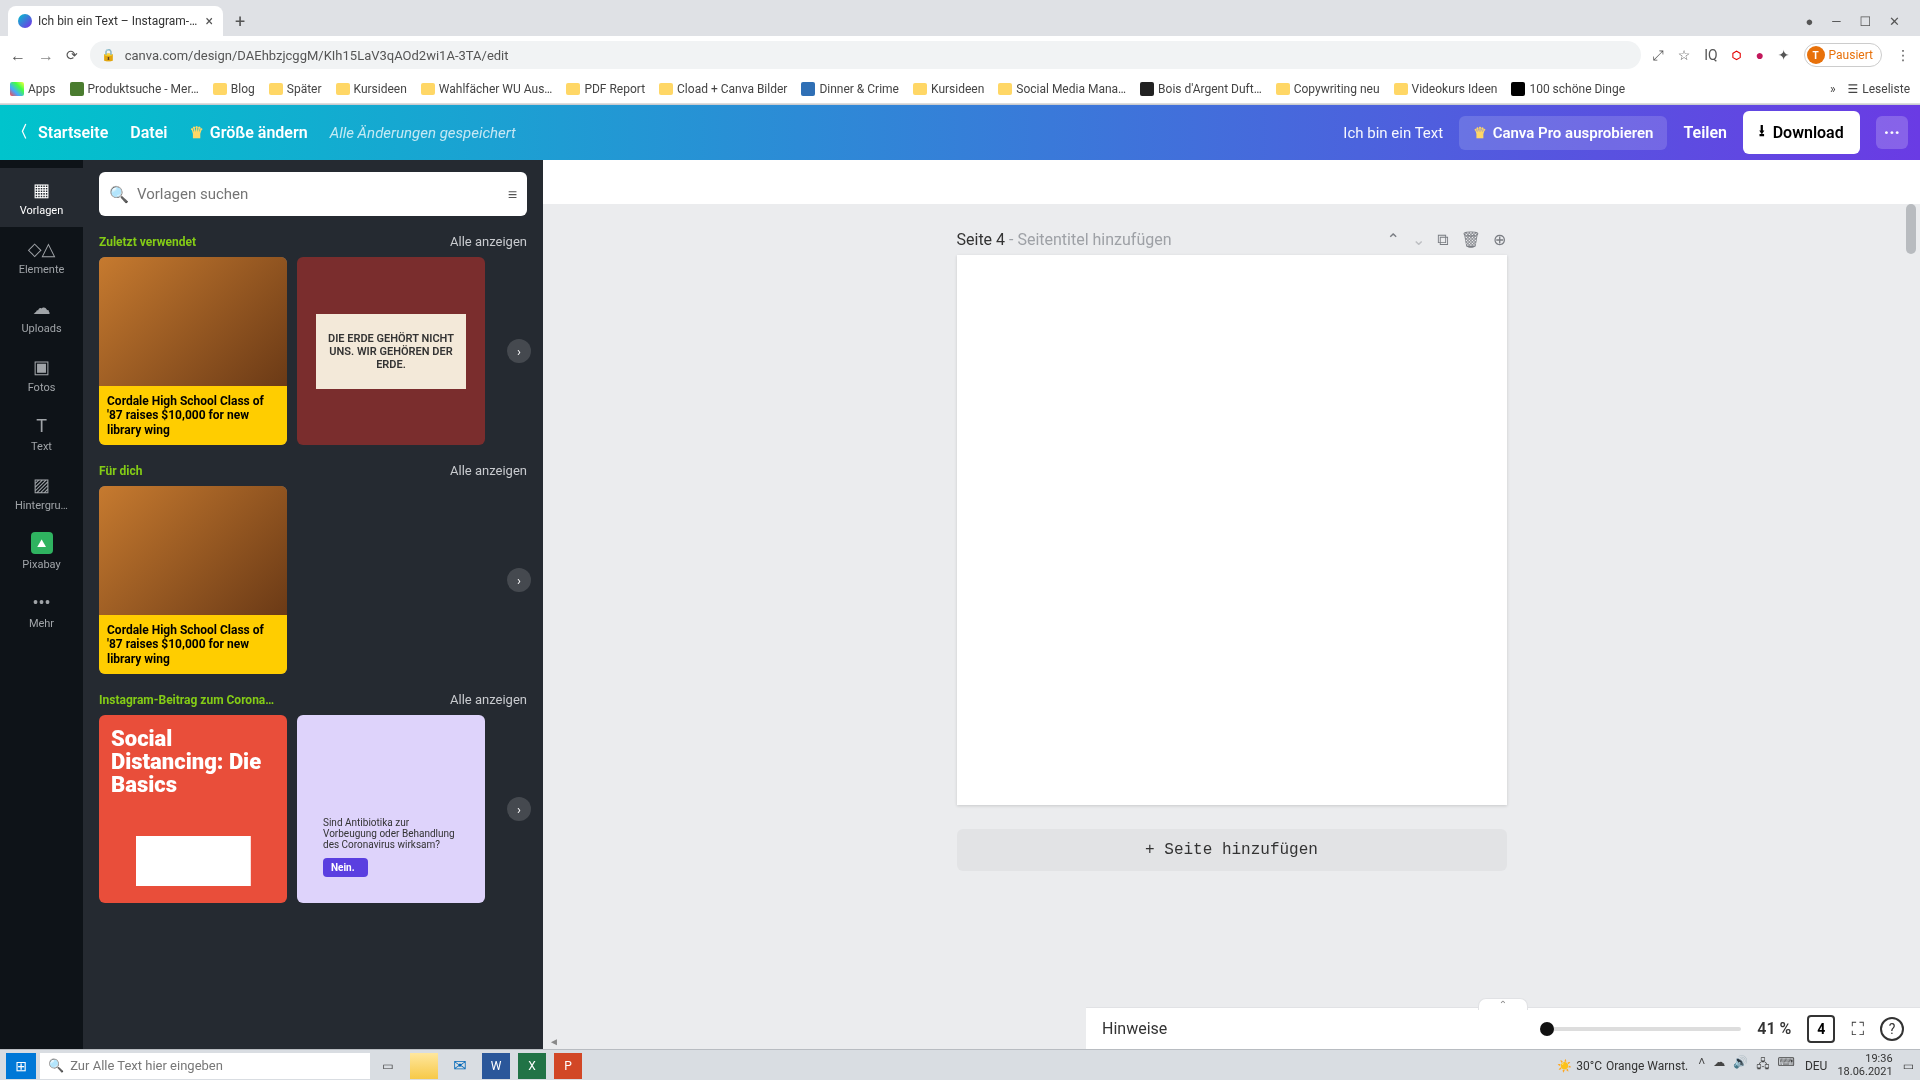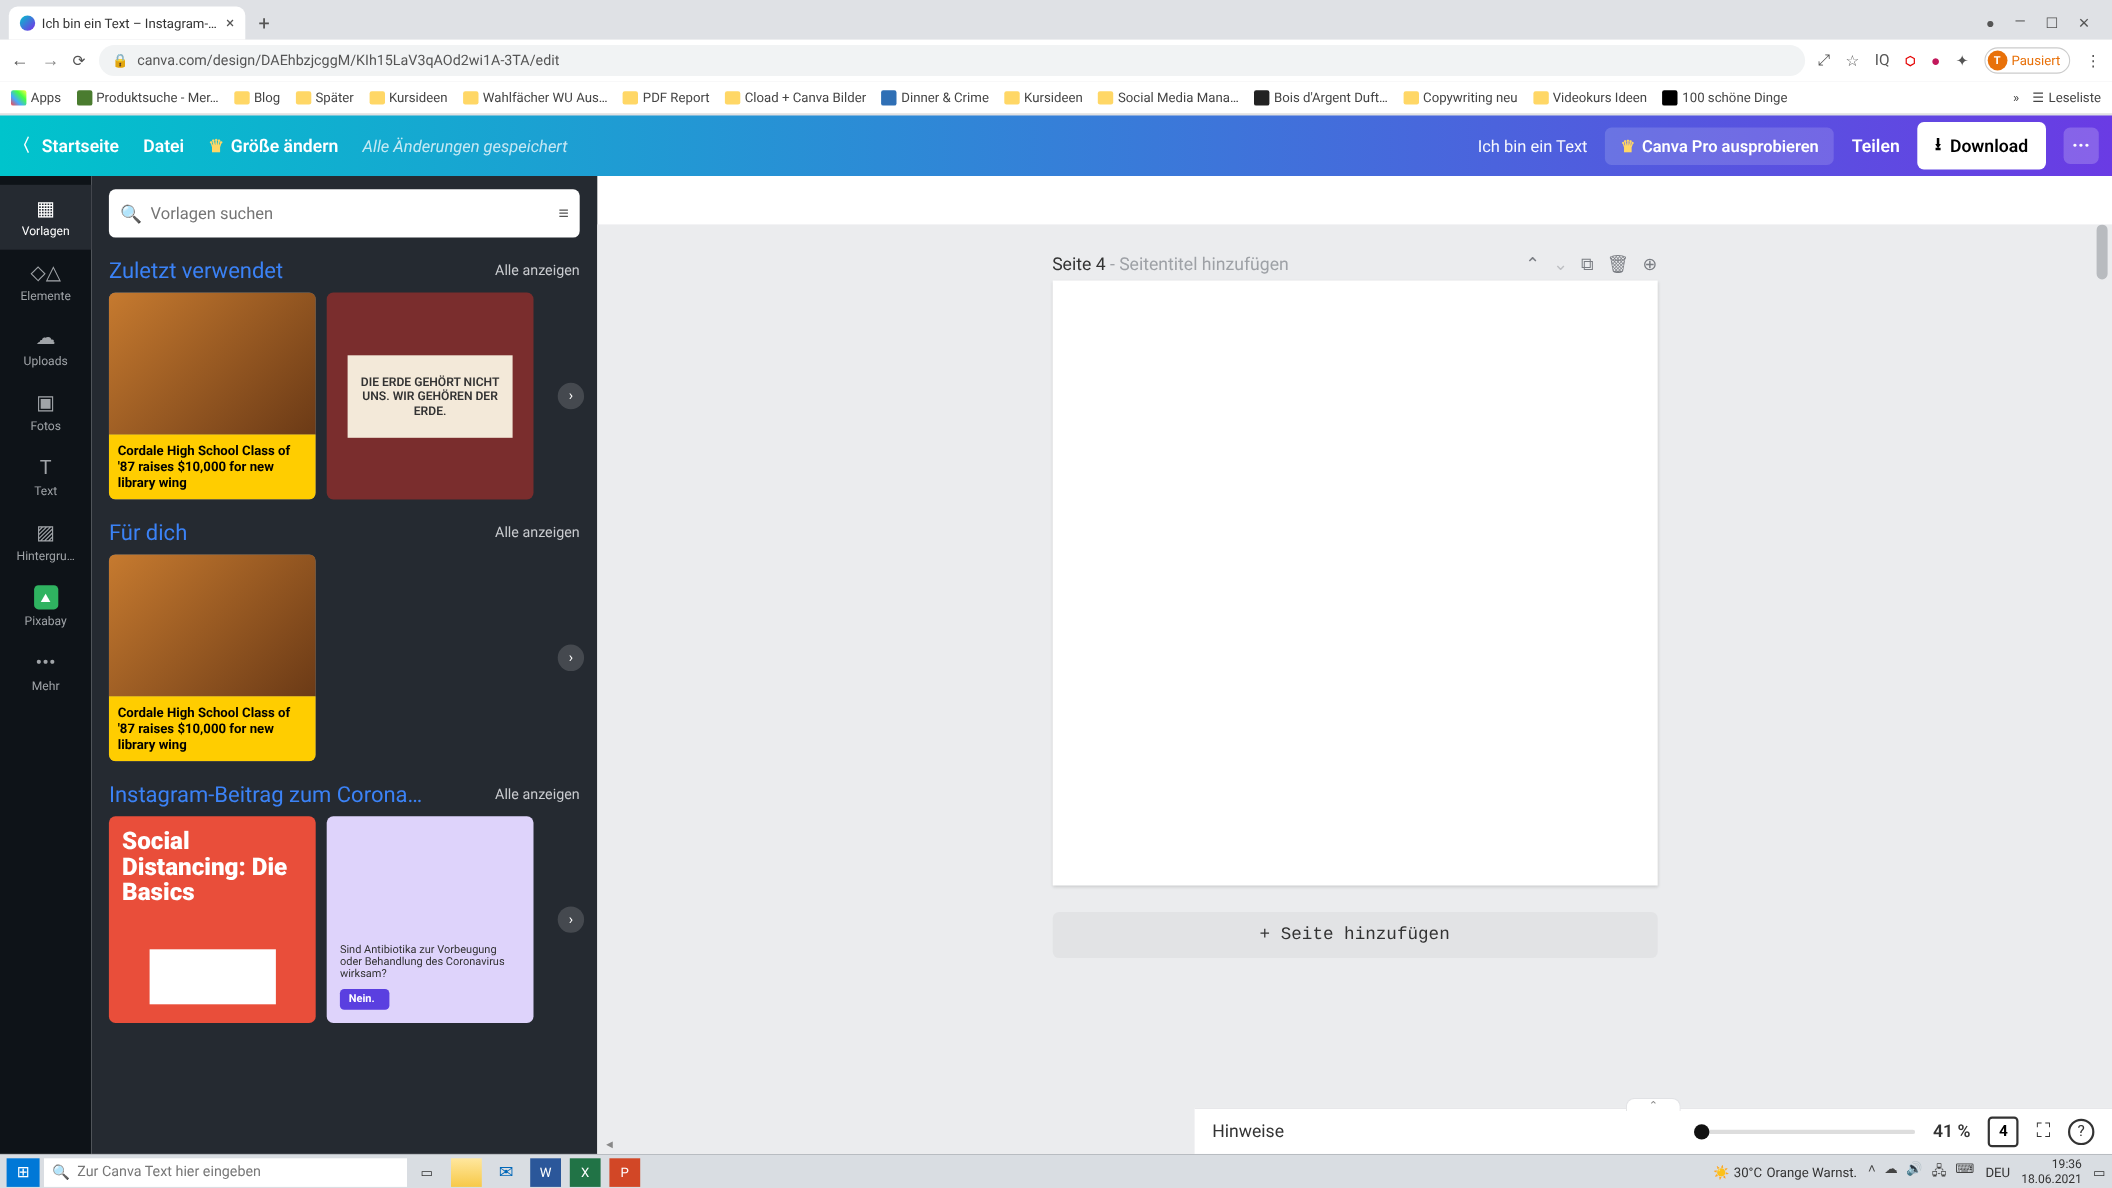--- a/index.html
+++ b/index.html
@@ -57,38 +57,38 @@
 .pixabay-icon { width:22px; height:22px; background:#2fb360; border-radius:4px; display:flex; align-items:center; justify-content:center; color:#fff; font-size:11px; }
 
 .side-panel { width:460px; background:#252a31; color:#fff; display:flex; flex-direction:column; padding:12px 16px; overflow:hidden; position:relative; }
 .search-wrap { background:#fff; border-radius:6px; display:flex; align-items:center; padding:6px 10px; height:44px; gap:8px; }
 .search-wrap input { flex:1; border:none; outline:none; font-size:15px; background:transparent; color:#333; }
 .search-icon { color:#555; font-size:16px; }
 .filter-icon { color:#555; font-size:16px; }
 
 .section { margin-top:18px; }
 .section-head { display:flex; align-items:center; justify-content:space-between; margin-bottom:8px; }
-.section-title { font-size:20px; font-weight:400; color:#3b82f6; white-space:nowrap; overflow:hidden; text-overflow:ellipsis; max-width:300px; }
+.section-title { font-size:12px; font-weight:700; color:#84cc16; white-space:nowrap; overflow:hidden; text-overflow:ellipsis; max-width:300px; }
 .see-all { font-size:13px; color:#c9cbcf; }
 .thumb-row { display:flex; gap:10px; position:relative; }
 .thumb { width:188px; height:188px; border-radius:6px; overflow:hidden; position:relative; display:flex; flex-direction:column; justify-content:flex-end; font-size:11px; }
 .chevron { position:absolute; top:50%; transform:translateY(-50%); width:24px; height:24px; border-radius:50%; background:rgba(255,255,255,0.15); display:flex; align-items:center; justify-content:center; font-size:13px; }
 .chevron.right { right:-4px; }
 
 
 .t-news { background:#737373; }
 .t-news .photo { flex:1; background:linear-gradient(135deg,#c67a2f,#6b3a16); }
 .t-news .strip { background:#ffcd00; color:#000; padding:8px; font-weight:700; font-size:12px; line-height:1.2; }
 .t-earth { background:#7a2d2d; display:flex; align-items:center; justify-content:center; }
 .t-earth .card { background:#f3e9d9; padding:18px 10px; width:80%; text-align:center; font-size:11px; color:#333; font-weight:600; }
 .t-feather { background:#f4eee3; display:flex; align-items:center; justify-content:center; color:#7a6b56; font-style:italic; font-size:11px; text-align:center; padding:20px; }
 .t-social { background:#e94e3a; color:#fff; padding:12px; display:flex; flex-direction:column; }
 .t-social .big { font-size:22px; font-weight:900; line-height:1.05; flex:1; }
 .t-social .people { height:60px; background:linear-gradient(0deg,#fff,#fff) center/70% 50px no-repeat; border-radius:4px; }
-.t-antibio { background:#ded3fb; padding:12px; display:flex; flex-direction:column; gap:8px; color:#333; font-size:10px; }
+.t-antibio { background:#ded3fb; padding:26px; display:flex; flex-direction:column; gap:8px; color:#333; font-size:10px; }
 .t-antibio .tag { background:#5a3fe0; color:#fff; padding:4px 8px; border-radius:4px; width:45px; font-weight:bold; }
 
 
 .canvas-area { flex:1; background:#ebecee; position:relative; overflow:hidden;margin-top:44px; }
 .page-block { position:absolute; left:50%; transform:translateX(-50%); top:20px; width:550px; }
 .page-toolbar { display:flex; align-items:center; gap:12px; color:#5b5f66; font-size:16px; padding:6px 0; }
 .page-label { color:#333; }
 .page-label .muted { color:#9ea1a6; }
 .push { flex:1; }
 .tb-icon { color:#7a7d83; font-size:16px; }
@@ -398,21 +398,21 @@
       <span class="fullscreen-icon">⛶</span>
       <div class="help-icon">?</div>
     </div>
   </div>
 </div>
 
 <div class="taskbar">
   <div class="start-btn">⊞</div>
   <div class="task-search">
     <span>🔍</span>
-    <span>Zur Canva Text hier eingeben</span>
+    <span>Zur Alle Text hier eingeben</span>
   </div>
   <div class="task-icons">
     <div class="t-icon">▭</div>
     <div class="t-icon folder"></div>
     <div class="t-icon mail">✉</div>
     <div class="t-icon word">W</div>
     <div class="t-icon excel">X</div>
     <div class="t-icon ppt">P</div>
     <div class="t-icon">
         <span class="generic"></span>

